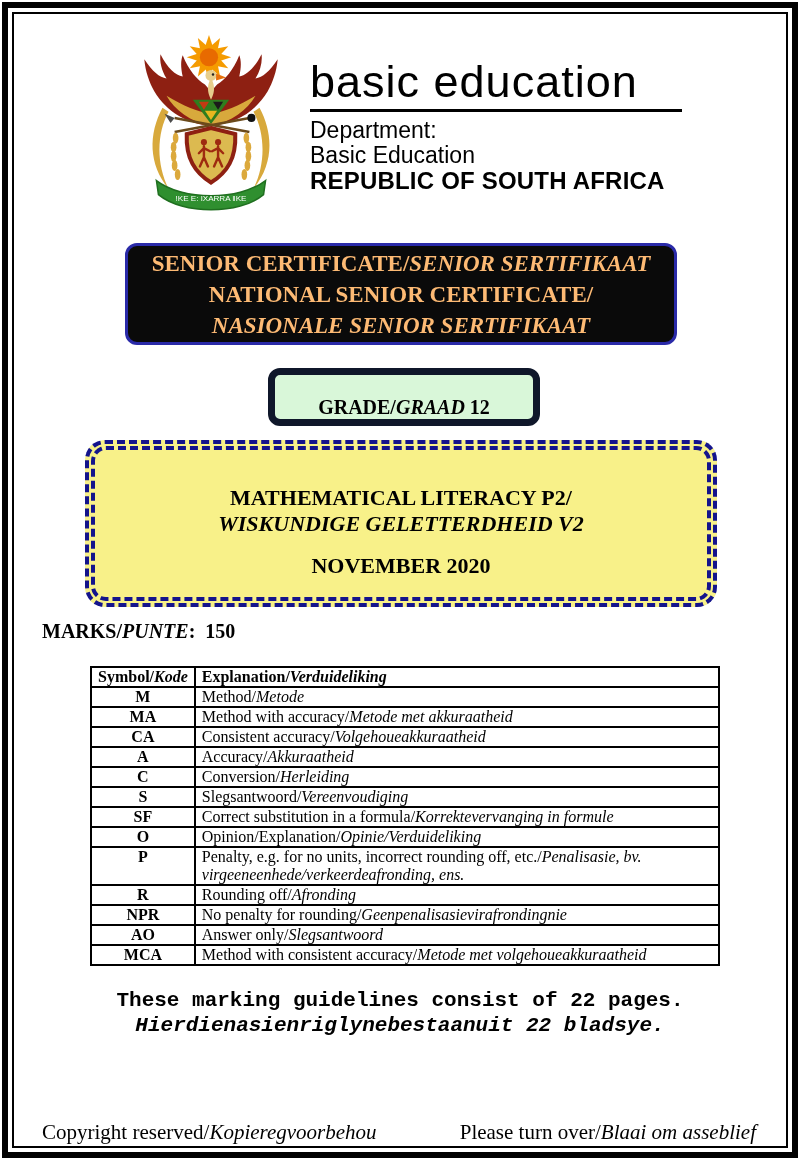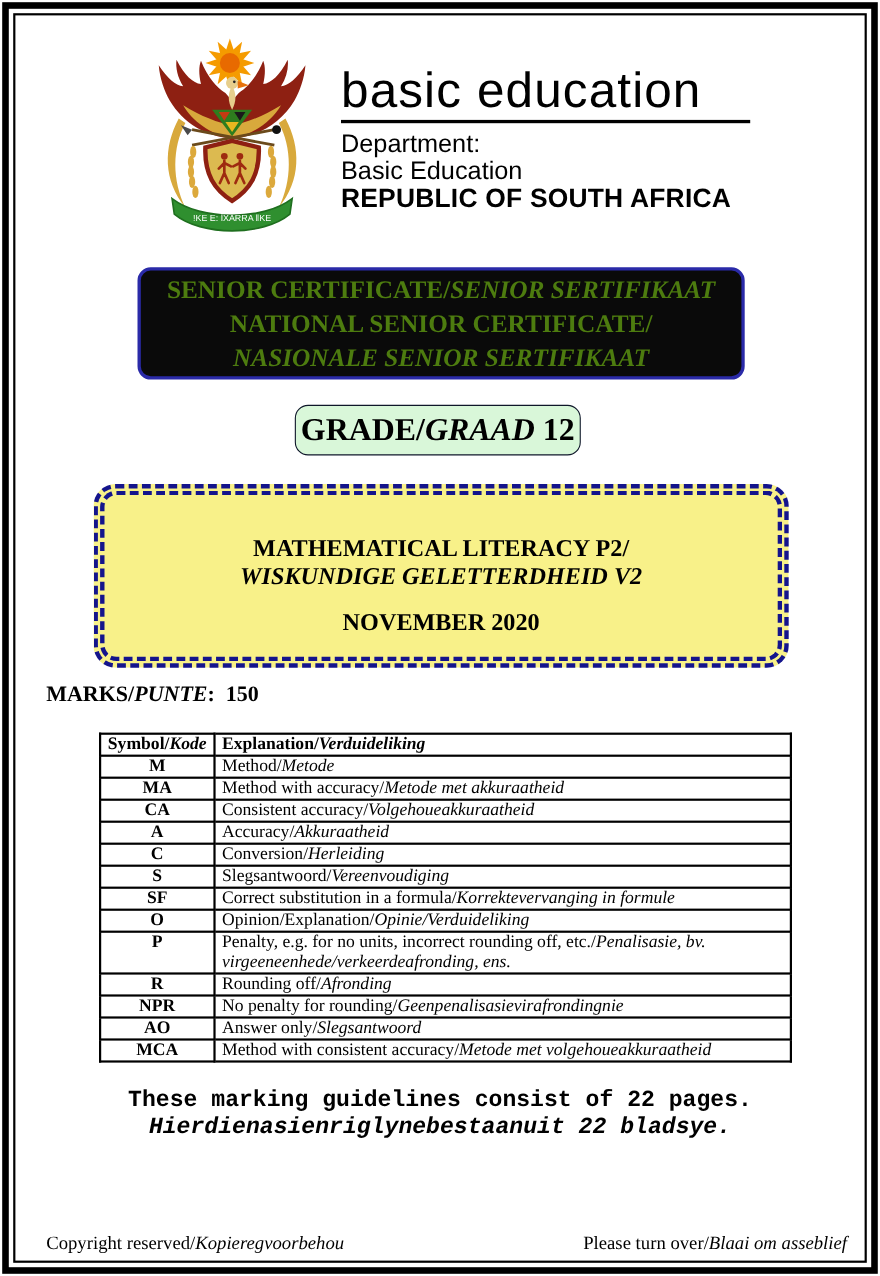--- a/index.html
+++ b/index.html
@@ -11,25 +11,25 @@
 
   
   .logo{position:absolute;left:130px;top:33px;width:162px;height:192px;}
   .brand-block{position:absolute;left:310px;top:58px;width:380px;}
   .brand{font-family:"Liberation Sans",sans-serif;font-size:45px;font-weight:400;letter-spacing:1px;line-height:1.05;}
   .brand-rule{border-bottom:3px solid #000;width:372px;margin-top:4px;}
   .dept{font-family:"Liberation Sans",sans-serif;font-size:23px;line-height:1.08;margin-top:6px;}
   .dept .republic{font-weight:bold;font-size:24px;letter-spacing:0.2px;}
 
   
-  .cert-box{position:absolute;left:125px;top:243px;width:546px;height:96px;background:#0a0a0a;border:3px solid #2a2aa8;border-radius:12px;color:#4d7c0f;text-align:center;display:flex;flex-direction:column;justify-content:center;font-weight:bold;font-size:23px;line-height:31px;}
+  .cert-box{position:absolute;left:125px;top:243px;width:546px;height:96px;background:#0a0a0a;border:3px solid #2a2aa8;border-radius:12px;color:#fdba74;text-align:center;display:flex;flex-direction:column;justify-content:center;font-weight:bold;font-size:23px;line-height:31px;}
   .it{font-style:italic;}
 
   
-  .grade-box{position:absolute;left:268px;top:368px;width:258px;height:44px;background:#d9f7d9;border:1px solid #0f172a;border-radius:12px;display:flex;align-items:center;justify-content:center;font-weight:bold;font-size:29px;}
+  .grade-box{position:absolute;left:268px;top:368px;width:258px;height:44px;background:#d9f7d9;border:7px solid #0f172a;border-radius:12px;display:flex;align-items:flex-end;justify-content:center;font-weight:bold;font-size:20px;}
 
   
   .subject-outer{position:absolute;left:85px;top:440px;width:624px;height:159px;border:4px dashed #14148c;border-radius:20px;background:#f8f189;}
   .subject-inner{position:absolute;inset:2px;border:4px dashed #14148c;border-radius:15px;display:flex;flex-direction:column;align-items:center;text-align:center;font-weight:bold;font-size:22px;line-height:26px;padding-top:16px;box-sizing:border-box;justify-content:center;}
   .subject-inner .gap1{margin-top:16px;}
   .subject-inner .gap2{margin-top:17px;}
 
   
   .marks{position:absolute;left:42px;top:620px;font-weight:bold;font-size:20px;}
 
@@ -38,21 +38,21 @@
   .symtable td,.symtable th{border:2px solid #000;padding:0 6px;line-height:18px;height:18px;vertical-align:top;}
   .symtable th{text-align:left;font-size:16px;}
   .symtable th.symh{text-align:center;margin-left:32px;}
   .symtable td.sym{text-align:center;font-weight:bold;width:88px;}
   .symtable td.exp{text-align:left;}
 
   
   .pages-note{position:absolute;left:0;top:988px;width:800px;text-align:center;font-weight:bold;font-size:21px;line-height:25px;font-family:Liberation Mono, monospace;}
 
   
-  .footer{position:absolute;left:42px;right:30px;top:1120px;display:flex;justify-content:space-between;font-size:17px;}
+  .footer{position:absolute;left:42px;right:44px;top:1120px;display:flex;justify-content:space-between;font-size:21px;}
 </style>
 </head>
 <body>
 
 <div class="page">
 
   <div class="logo">
     <svg viewBox="0 0 160 190" width="162" height="192">
 
       <g transform="translate(78,24)">

